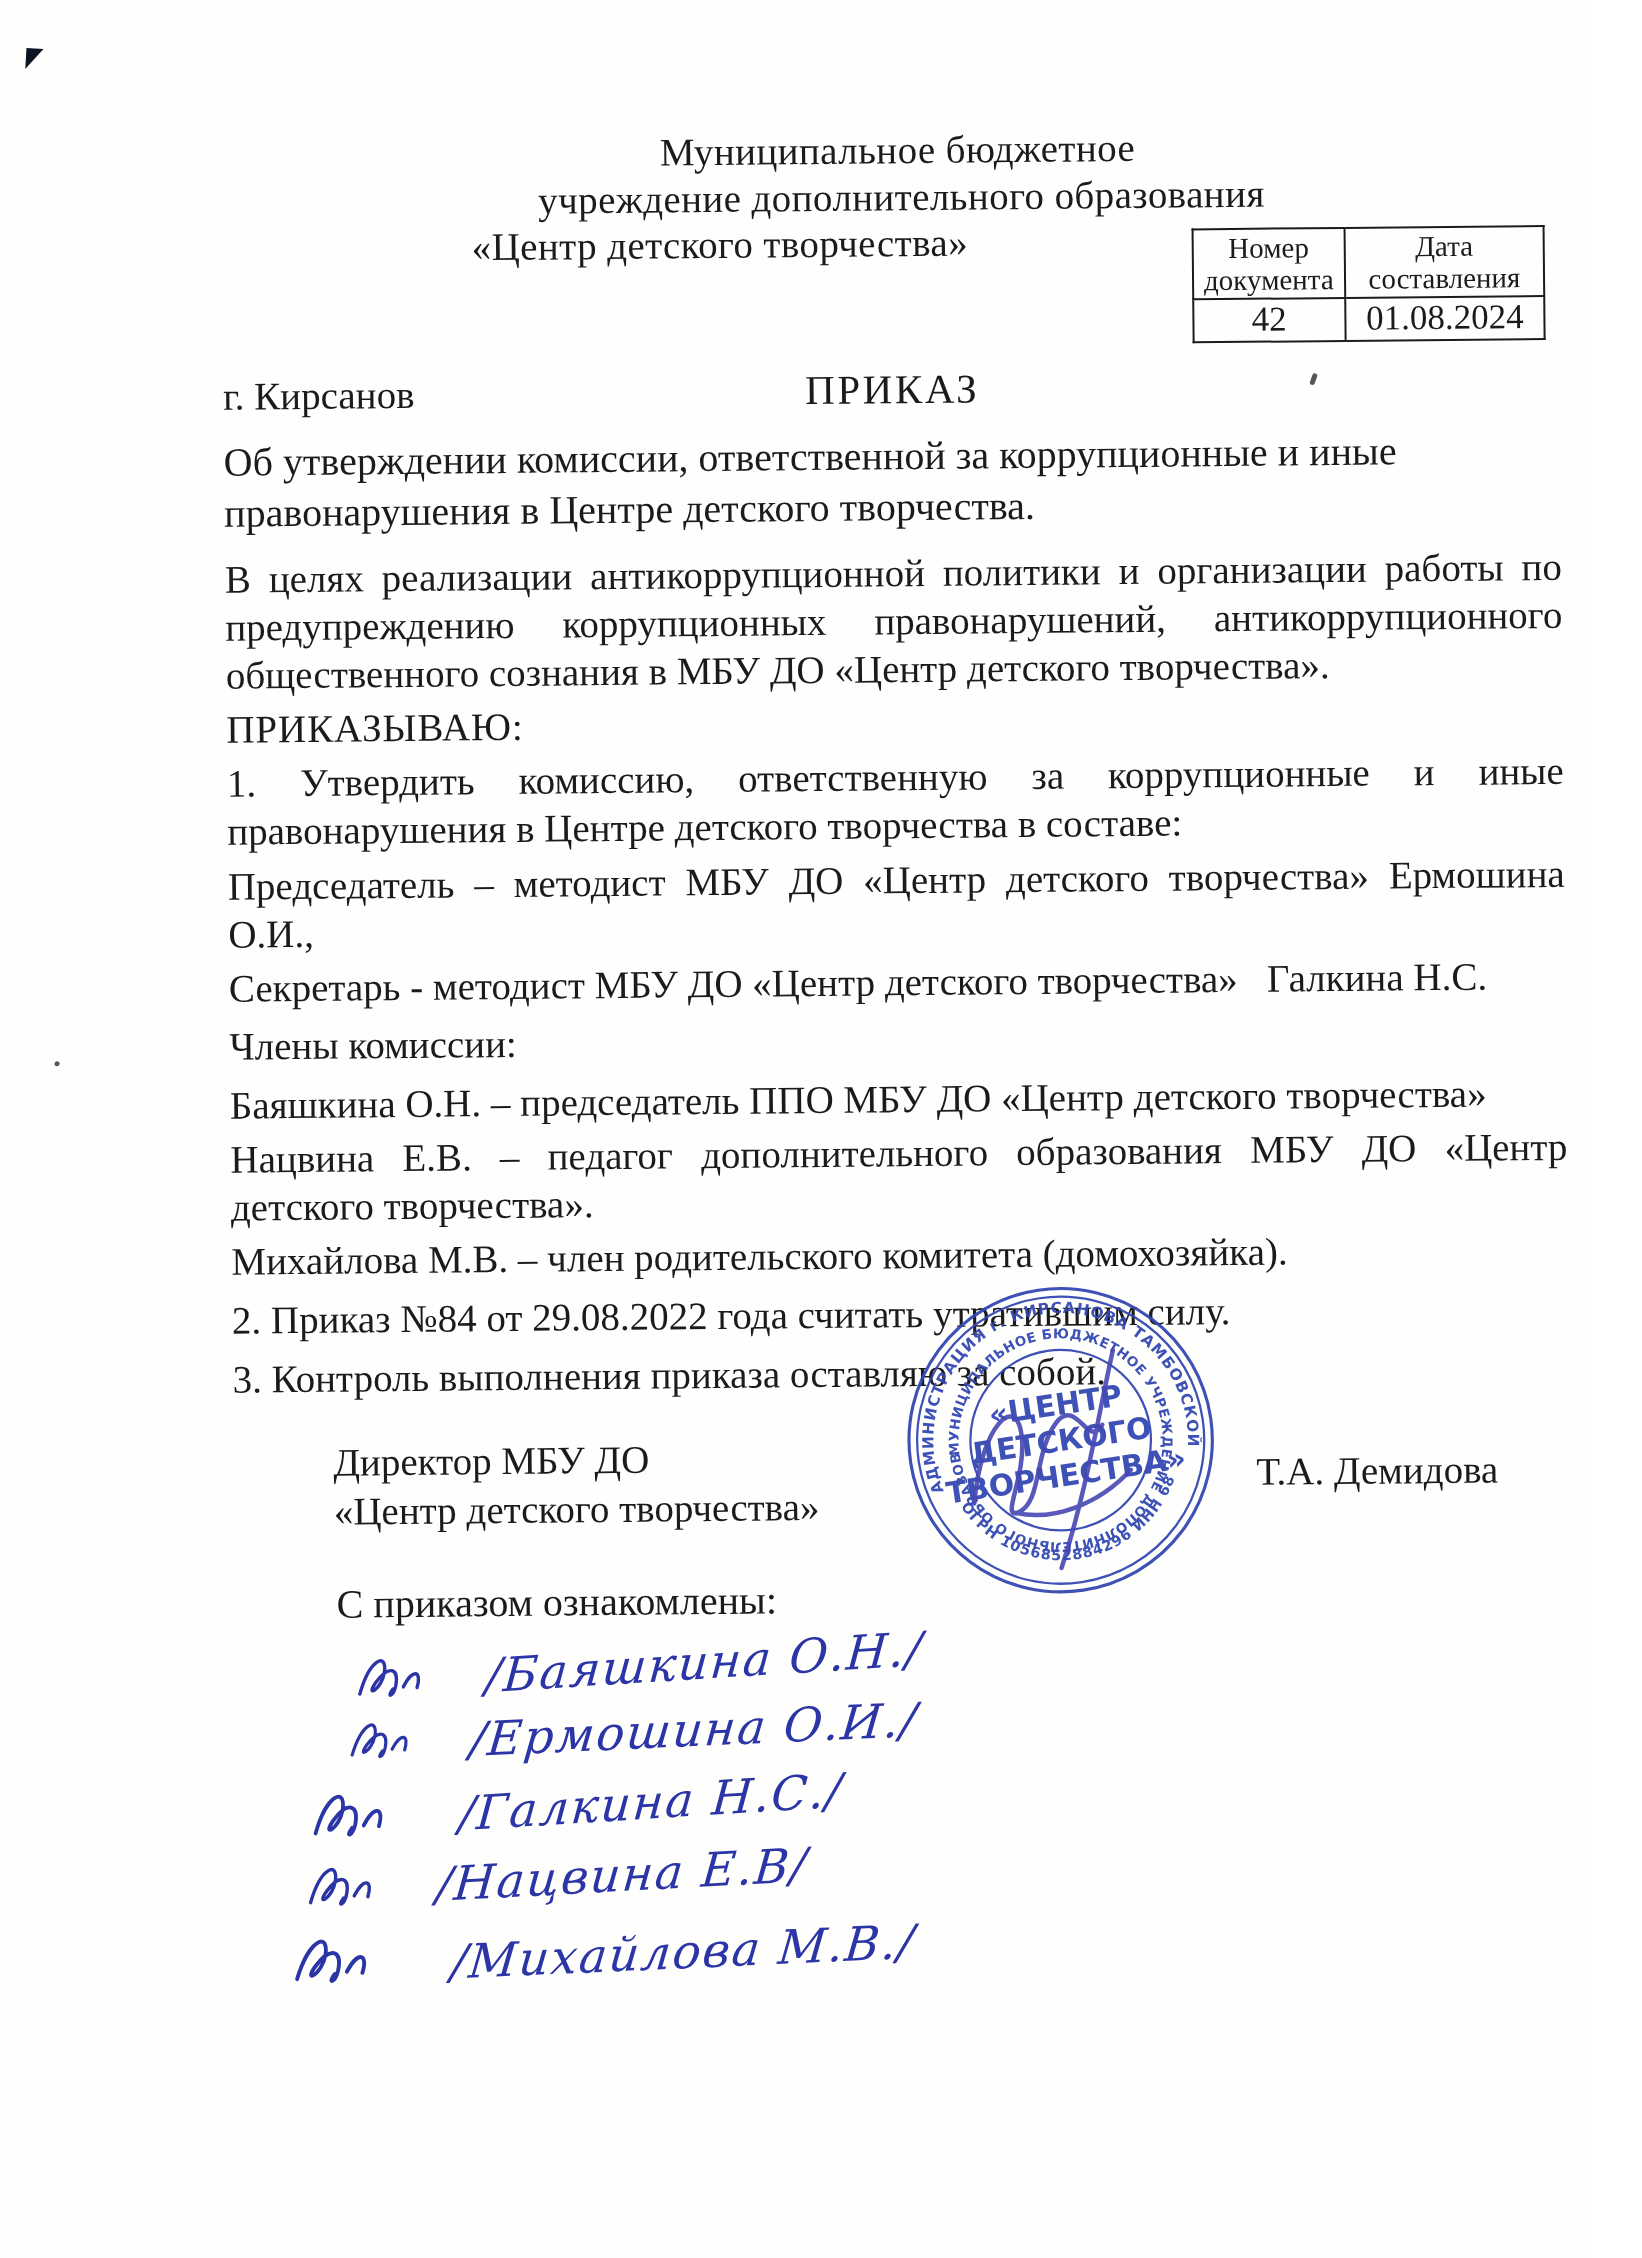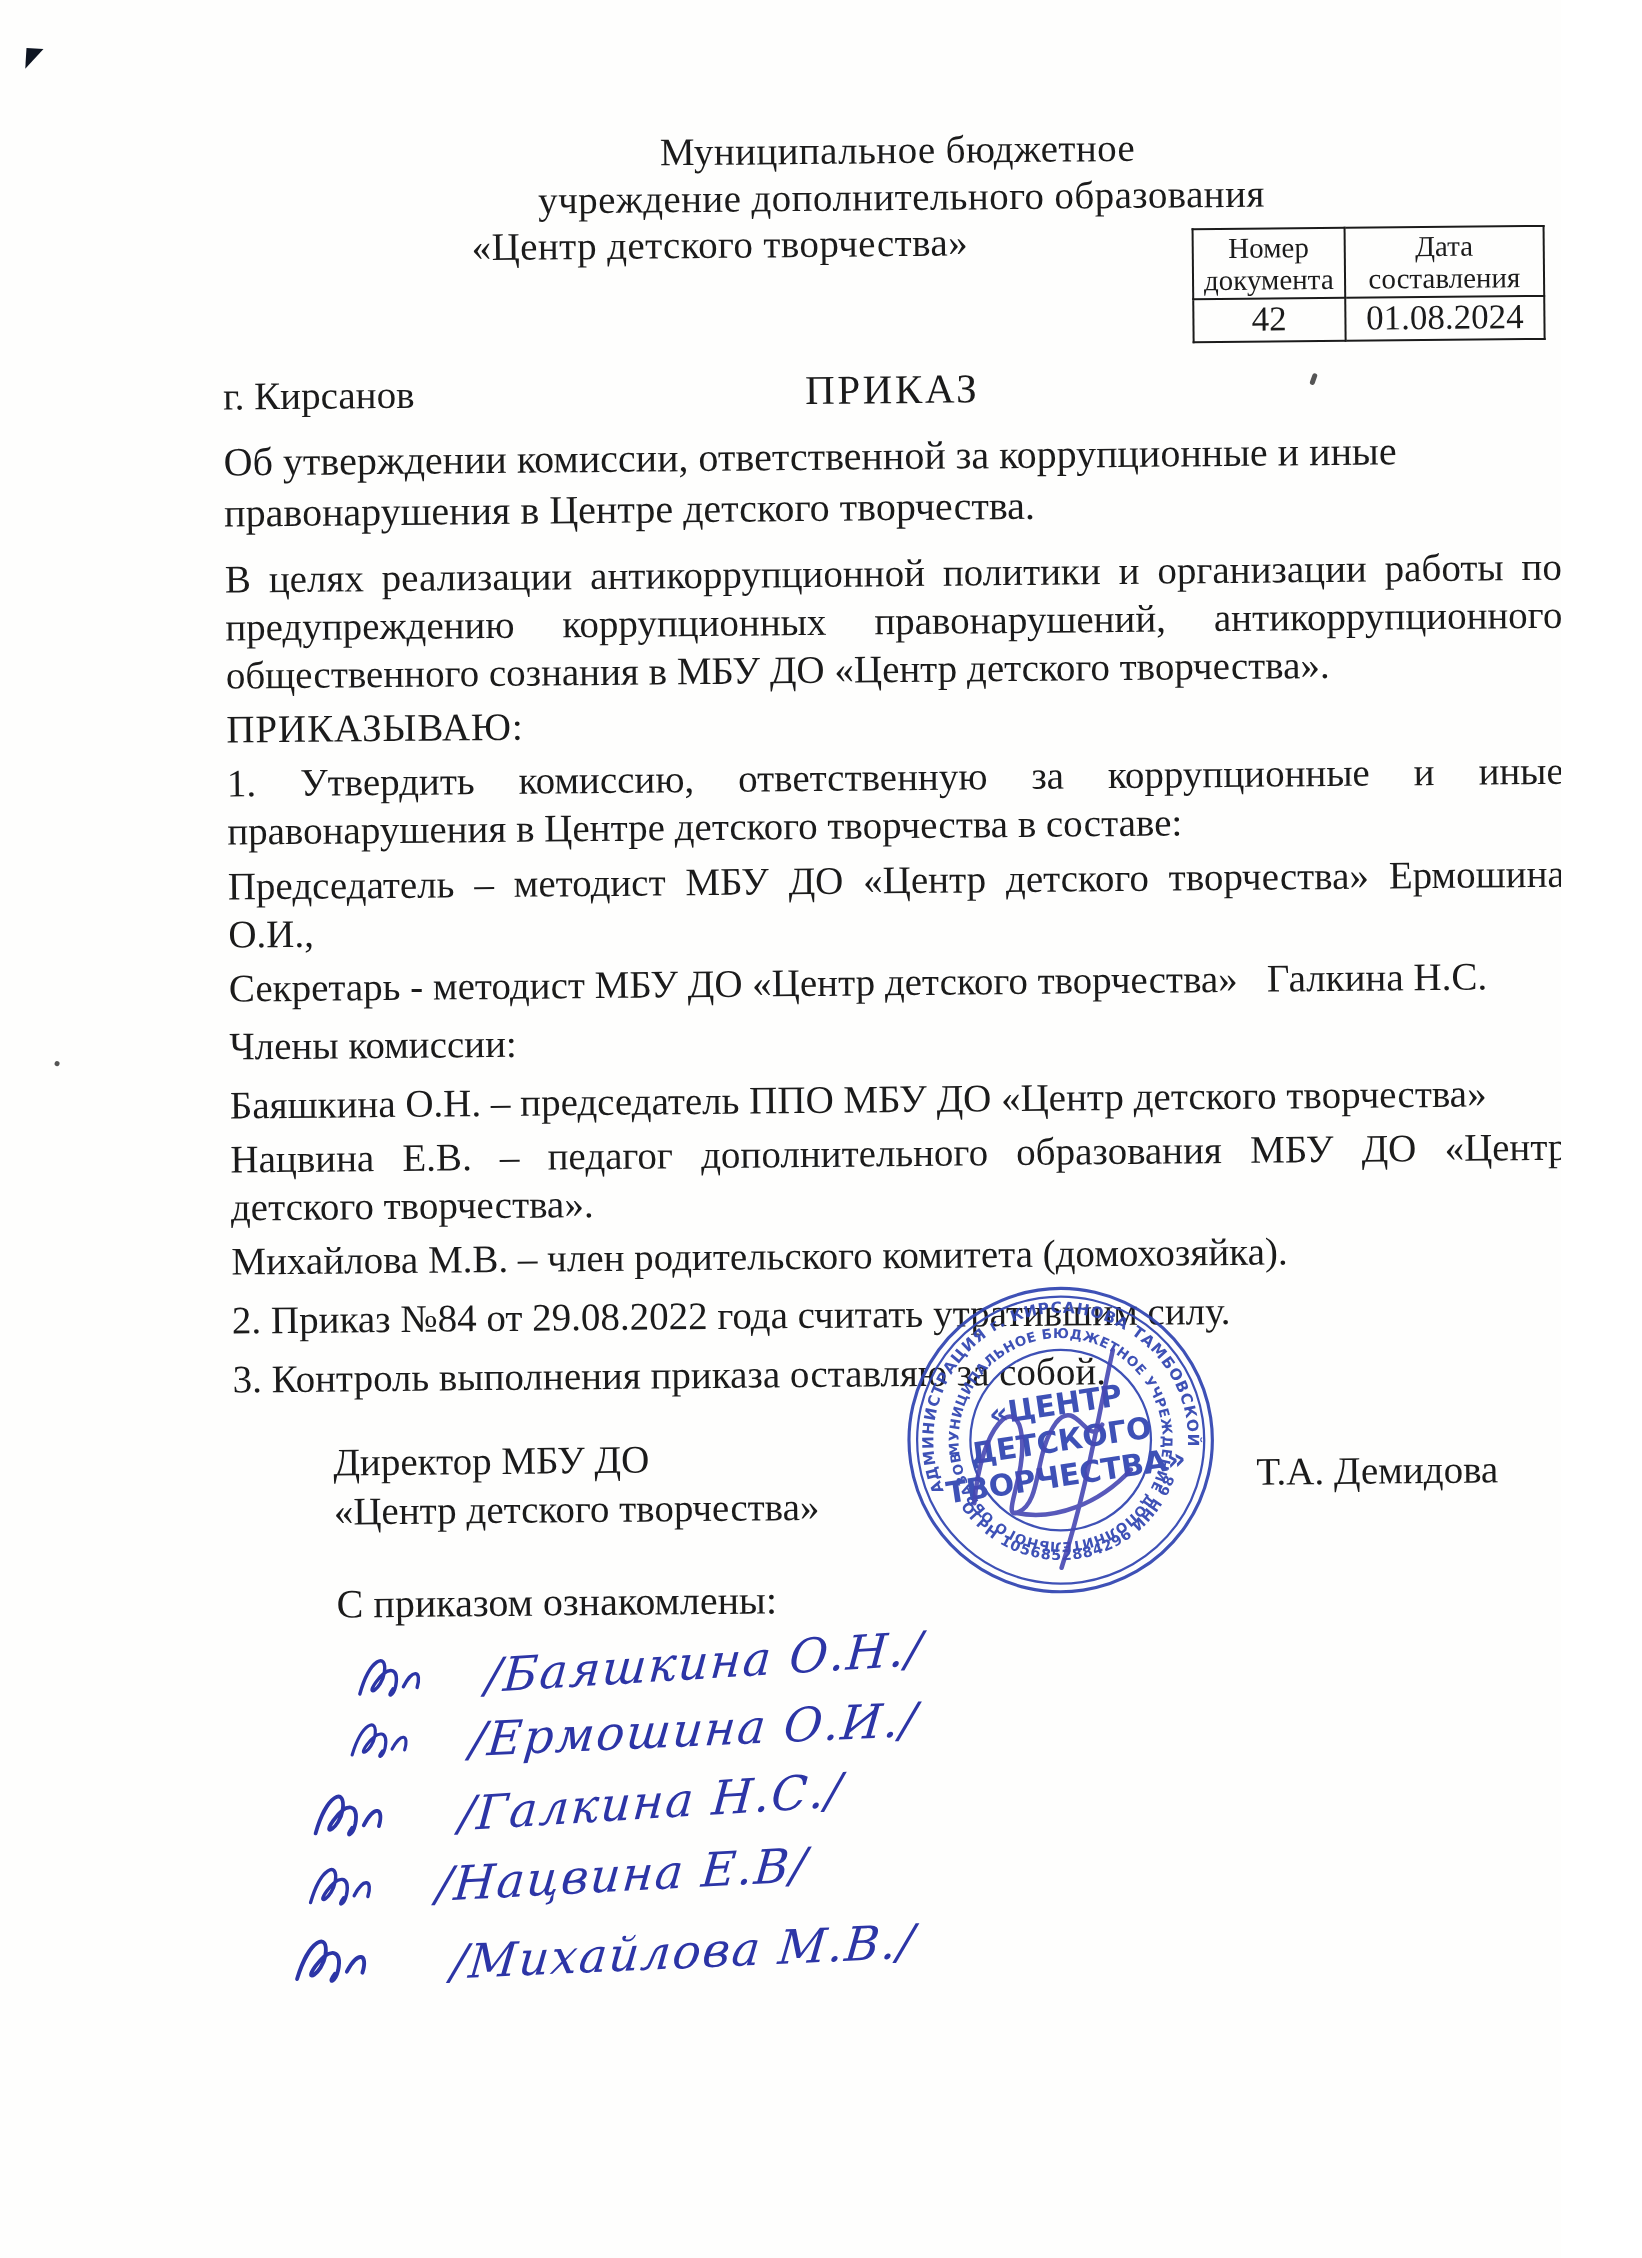--- a/index.html
+++ b/index.html
@@ -1,18 +1,18 @@
 <!DOCTYPE html>
 <html style="font-size:14px"><head>
 <meta charset="utf-8">
 <style>
   html,body{margin:0;padding:0;background:#ffffff;}
   .page{
     position:relative;width:1561px;height:2258px;background:#fefefd;
-    overflow:hidden;font-family:"Liberation Serif",serif;color:#1b1b1b;
+    overflow:hidden;font-family:"Liberation Serif",serif;color:#1b1b1b;padding-left:24px;
   }
   .tilt{position:absolute;inset:0;transform:rotate(-0.55deg);transform-origin:45% 40%;}
 
   .corner-mark{position:absolute;left:34px;top:42px;width:0;height:0;
     border-top:21px solid #0e1522;border-right:17px solid transparent;transform:rotate(4deg);}
 
   .org{position:absolute;font-size:39px;letter-spacing:0.4px;white-space:nowrap;}
   .org-1{left:667px;top:129px;}
   .org-2{left:545px;top:176px;}
   .org-3{left:478px;top:222px;}

